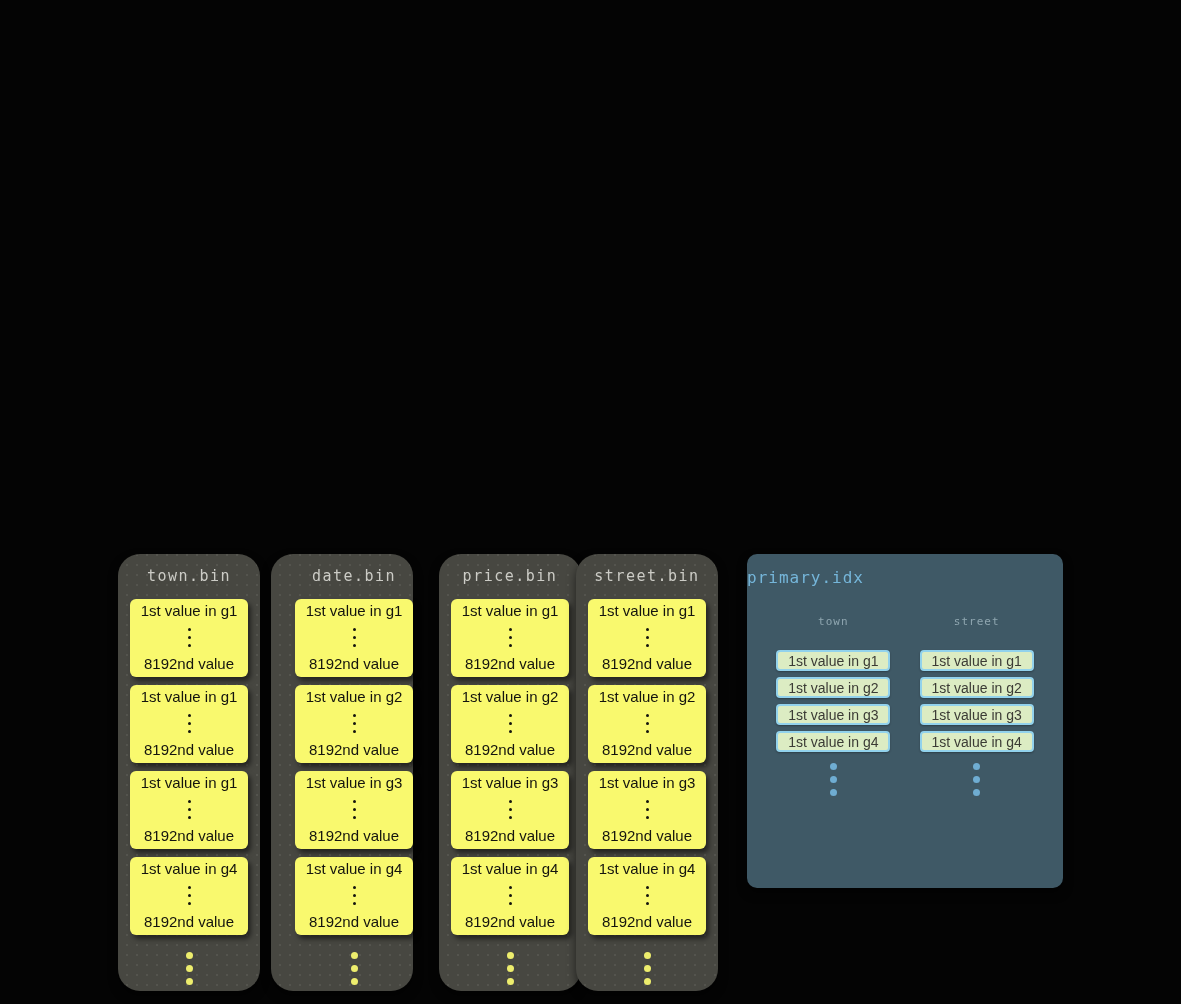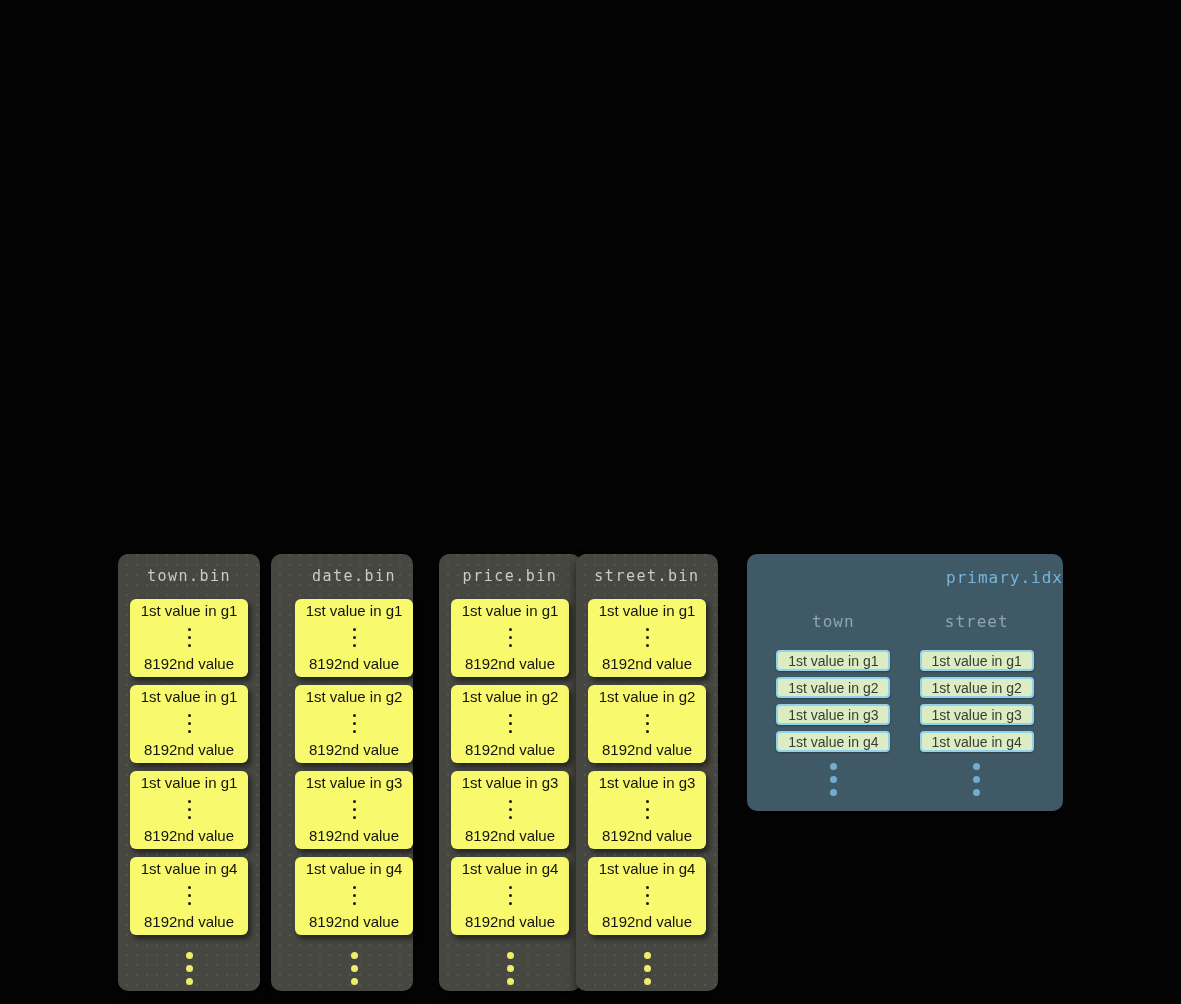--- a/index.html
+++ b/index.html
@@ -13,21 +13,21 @@
 
   
   .bin-panel {
     position: absolute;
     top: 554px;
     width: 142px; height: 437px;
     background-color: #474741;
     background-image: radial-gradient(circle, rgba(255,255,255,0.07) 1px, rgba(0,0,0,0) 1.3px);
     background-size: 10px 10px;
     background-position: 4px 6px;
-    border-radius: 10px;
+    border-radius: 22px;
     box-shadow: 0 5px 10px rgba(0,0,0,0.55);
     display: flex; flex-direction: column; align-items: center;
     box-sizing: border-box;
     padding-top: 13px;
   }
   .bin-panel.p0 { left: 118px; }
   .bin-panel.p1 { left: 271px; padding-left: 24px; }
   .bin-panel.p2 { left: 439px; }
   .bin-panel.p3 { left: 576px; }
 
@@ -59,45 +59,45 @@
 
   .panel-dots { display: flex; flex-direction: column; align-items: center; gap: 6px; margin-top: 9px; }
   .panel-dots i { width: 7px; height: 7px; border-radius: 50%; display: block; }
   .panel-dots.yellow i { background: #eded6d; }
   .panel-dots.blue i { background: #6fadd2; }
 
   
   .idx-panel {
     position: absolute;
     left: 747px; top: 554px;
-    width: 316px; height: 257px;
+    width: 316px; height: 334px;
     background: #3f5966;
     border-radius: 10px;
     box-shadow: 0 5px 10px rgba(0,0,0,0.55);
     box-sizing: border-box;
     padding-top: 14px;
-    display: flex; flex-direction: column; align-items: flex-end;
+    display: flex; flex-direction: column; align-items: flex-start;
   }
   .idx-title {
     font-family: "DejaVu Sans Mono", "Liberation Mono", monospace;
     font-size: 16px; line-height: 19px;
     letter-spacing: 1px;
     color: #75b6da;
     white-space: nowrap;
   }
   .idx-columns {
     margin-top: 6px;
     width: 100%;
     display: flex; flex-direction: row;
     justify-content: space-evenly;
   }
   .idx-col { display: flex; flex-direction: column; align-items: center; }
   .idx-col-header {
     font-family: "DejaVu Sans Mono", "Liberation Mono", monospace;
-    font-size: 16px; line-height: 20px;
+    font-size: 11px; line-height: 20px;
     letter-spacing: 1px;
     color: #8fa6b0;
     margin-top: 19px;
     margin-bottom: 18px;
     white-space: nowrap;
   }
   .pill {
     width: 114px; height: 21px;
     box-sizing: border-box;
     background: #dcecc3;

